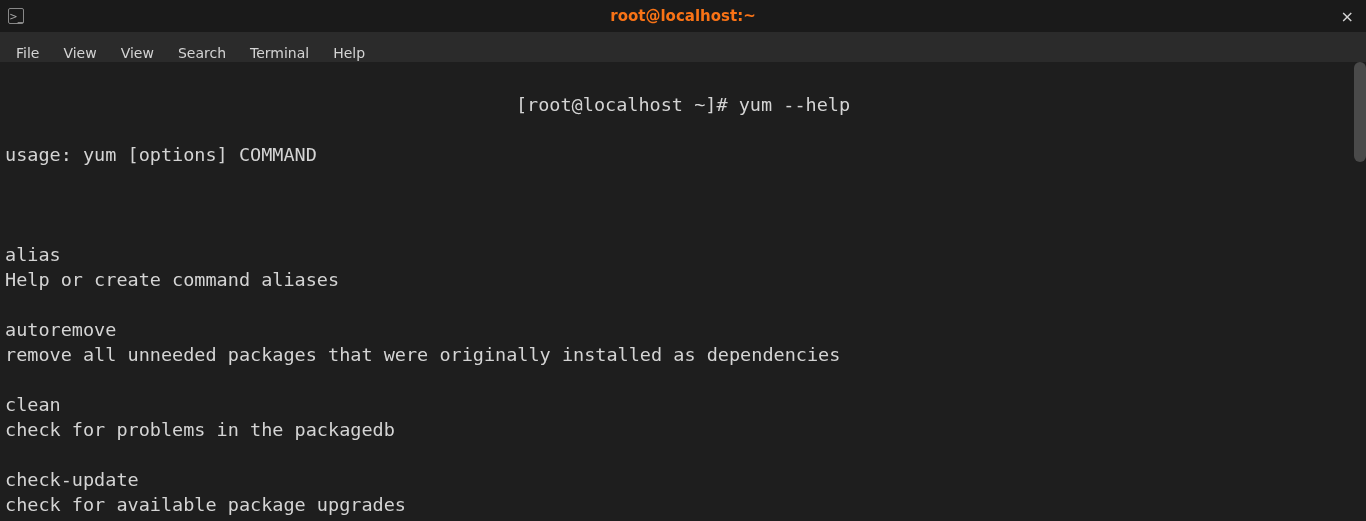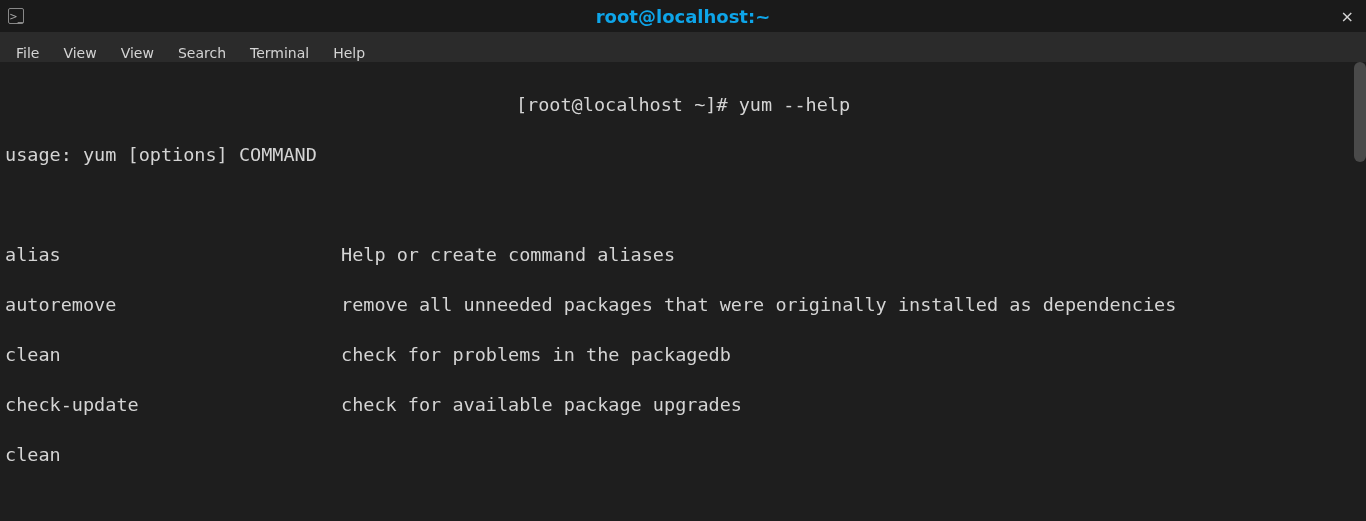--- a/index.html
+++ b/index.html
@@ -32,23 +32,23 @@
       display: flex;
       align-items: center;
       justify-content: center;
       font-size: 10px;
       color: #aaa;
     }
     .titlebar-title {
       position: absolute;
       left: 50%;
       transform: translateX(-50%);
-      font-size: 18px;
+      font-size: 15px;
       font-weight: bold;
-      color: #0ea5e9;
+      color: #f97316;
     }
     .titlebar-close {
       margin-left: auto;
       font-size: 16px;
       color: #d4d4d4;
       cursor: pointer;
       padding: 0 4px;
     }
     .menubar {
       background: #2b2b2b;
@@ -81,20 +81,21 @@
       height: 100px;
       background: #4a4a4a;
       border-radius: 6px;
     }
     .prompt-line {
       display: flex;
       justify-content: center;
     }
     .cmd-row {
       display: flex;
+      flex-direction: column;
     }
     .cmd-name {
       width: 336px;
       display: inline-block;
     }
   </style>
 </head>
 <body>
 
 <div class="titlebar">

